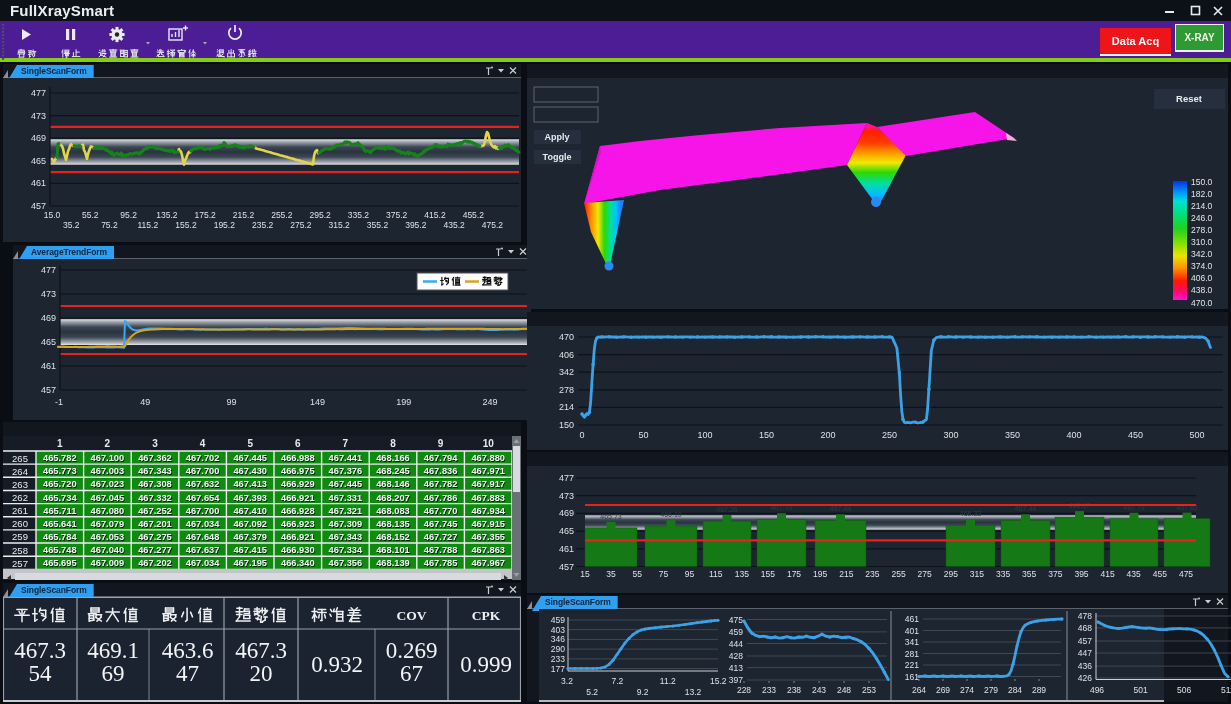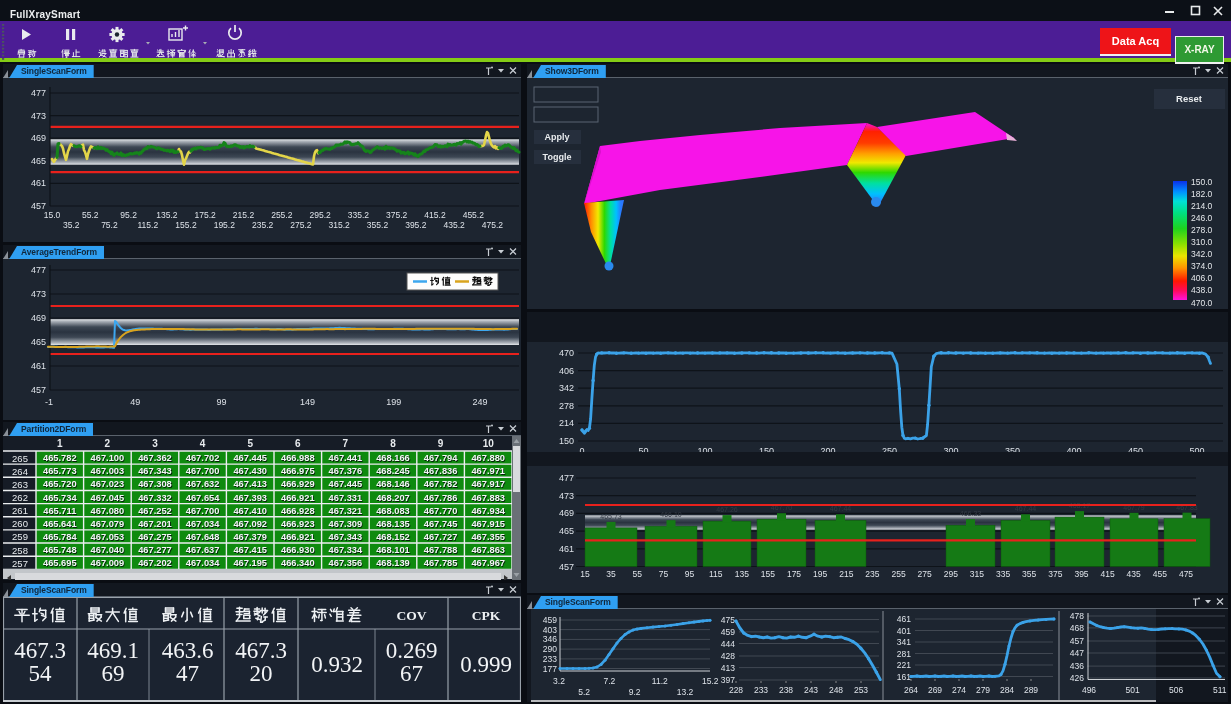--- a/index.html
+++ b/index.html
@@ -1,17 +1,17 @@
 <!DOCTYPE html>
 <html><head><meta charset="utf-8"><style>
 *{margin:0;padding:0;box-sizing:border-box}
 html,body{width:1231px;height:704px;background:#0a0d13;overflow:hidden;font-family:"Liberation Sans",sans-serif}
 .abs{position:absolute}
 #titlebar{left:0;top:0;width:1231px;height:21px;background:#0c1017}
-#titlebar .t{position:absolute;left:10px;top:9px;font-size:10px;font-weight:bold;color:#eceef0;letter-spacing:0.2px}
+#titlebar .t{position:absolute;left:10px;top:2px;font-size:15px;font-weight:bold;color:#eceef0;letter-spacing:0.2px}
 #toolbar{left:0;top:21px;width:1231px;height:41px;background:#4c1d95;border-bottom:4px solid #84cc16}
 .panel{position:absolute;background:#12171f}
 .tabstrip{position:absolute;left:0;top:0;width:100%;height:14px;background:#12171f;border-bottom:1px solid #5a626c}
 .tab{position:absolute;left:5px;top:1px;height:15px;background:#2f9ff2;color:#10263a;font-size:8.5px;font-weight:bold;line-height:13px;padding:0 7px 0 13px;clip-path:polygon(9px 0,100% 0,100% 100%,0 100%);letter-spacing:-0.1px}
 .tabtri{position:absolute;left:0px;top:6px;width:0;height:0;border-left:5px solid transparent;border-bottom:8px solid #8a9098}
 .pbody{position:absolute;background:#1d2530}
 </style></head><body>
 <div id="titlebar" class="abs">
     <div class="t">FullXraySmart</div>
     <svg class="abs" style="left:1160px;top:0" width="70" height="21">
@@ -248,21 +248,21 @@
       <line x1="252.8" y1="31.1" x2="252.4" y2="32.5" stroke="#e4e7ea" stroke-width="0.99" stroke-linecap="round"></line>
       <line x1="254.9" y1="31.1" x2="255.5" y2="32.5" stroke="#e4e7ea" stroke-width="0.99" stroke-linecap="round"></line>
       <line x1="251.6" y1="32.5" x2="256.1" y2="32.5" stroke="#e4e7ea" stroke-width="0.99" stroke-linecap="round"></line>
       <line x1="253.4" y1="32.5" x2="253.1" y2="34.5" stroke="#e4e7ea" stroke-width="0.99" stroke-linecap="round"></line>
       <line x1="253.1" y1="34.5" x2="253.1" y2="35.6" stroke="#e4e7ea" stroke-width="0.99" stroke-linecap="round"></line>
       <line x1="253.1" y1="35.6" x2="254.2" y2="35.6" stroke="#e4e7ea" stroke-width="0.99" stroke-linecap="round"></line>
       <line x1="255.1" y1="32.5" x2="255.1" y2="34.8" stroke="#e4e7ea" stroke-width="0.99" stroke-linecap="round"></line>
       <line x1="255.1" y1="34.8" x2="256.1" y2="35.4" stroke="#e4e7ea" stroke-width="0.99" stroke-linecap="round"></line>
     </svg>
     <div class="abs" style="left:1100px;top:7px;width:71px;height:28px;background:#ee1418;border-bottom:2px solid #f0f0f0;color:#fff;font-weight:bold;font-size:11px;text-align:center;line-height:26px">Data Acq</div>
-    <div class="abs" style="left:1175px;top:15px;width:49px;height:28px;background:#2e9a33;border:1px solid #eee;border-bottom:2px solid #f0f0f0;color:#f2f8e8;font-weight:bold;font-size:10px;text-align:center;line-height:25px">X-RAY</div>
+    <div class="abs" style="left:1175px;top:3px;width:49px;height:28px;background:#2e9a33;border:1px solid #eee;border-bottom:2px solid #f0f0f0;color:#f2f8e8;font-weight:bold;font-size:10px;text-align:center;line-height:25px">X-RAY</div>
   </div>
 <div class="panel" id="p1" style="left:3px;top:64px;width:518px;height:178px">
     <div class="tabstrip">
       <div class="tabtri"></div>
       <div class="tab">SingleScanForm</div>
       <svg class="abs" style="right:3px;top:2px" width="34" height="10">
         <g stroke="#c9ced4" stroke-width="1.2" fill="none">
           <path d="M2 2 h5 M4.5 2 v7"></path>
           <circle cx="8" cy="1.5" r="1" fill="#c9ced4" stroke="none"></circle>
           <path d="M14 3 l6 0 l-3 3.5 Z" fill="#c9ced4" stroke="none"></path>
@@ -329,21 +329,21 @@
         <polyline points="251.0,68.8 252.0,69.2 253.0,70.4 254.0,70.7 255.0,70.9 256.0,71.2 257.0,71.5 258.0,71.8 259.0,72.1 260.0,72.3 261.0,72.6 262.0,72.9 263.0,73.2 264.0,73.5 265.0,73.8 266.0,74.0 267.0,74.3 268.0,74.6 269.0,74.9 270.0,75.2 271.0,75.5 272.0,75.7 273.0,76.0 274.0,76.3 275.0,76.6 276.0,76.9 277.0,77.2 278.0,77.4 279.0,77.7 280.0,78.0 281.0,78.3 282.0,78.6 283.0,78.8 284.0,79.1 285.0,79.4 286.0,79.7 287.0,80.0 288.0,80.3 289.0,80.5 290.0,80.8 291.0,81.1 292.0,81.4 293.0,81.7 294.0,82.0 295.0,82.2 296.0,82.5 297.0,82.8 298.0,83.1 299.0,83.4 300.0,83.6 301.0,83.9 302.0,84.2 303.0,84.5 304.0,84.8 305.0,85.1 306.0,85.3 307.0,85.6 308.0,85.9 309.0,86.2 310.0,86.5 311.0,78.3 312.0,74.3 313.0,72.6 314.0,72.1 315.0,75.2 316.0,74.6" fill="none" stroke="#e3d549" stroke-width="2.6" stroke-opacity="1.0" stroke-linejoin="round" stroke-linecap="round"></polyline>
         <polyline points="477.0,68.2 478.0,68.2 479.0,67.8 480.0,67.9 481.0,67.0 482.0,62.5 483.0,57.4 484.0,54.0 485.0,55.1 486.0,59.1 487.0,63.0 488.0,65.8 489.0,67.5 490.0,68.7 491.0,69.3 492.0,68.1 493.0,70.4 494.0,69.3 495.0,70.9 496.0,69.8" fill="none" stroke="#e3d549" stroke-width="2.6" stroke-opacity="1.0" stroke-linejoin="round" stroke-linecap="round"></polyline>
         <polyline points="54.0,79.4 55.0,65.7 56.0,65.6" fill="none" stroke="#15831a" stroke-width="3" stroke-opacity="1.0" stroke-linejoin="round" stroke-linecap="round"></polyline>
         <polyline points="71.0,67.7 72.0,68.5 73.0,68.6 74.0,68.8 75.0,68.2 76.0,67.8 77.0,68.0 78.0,68.7" fill="none" stroke="#15831a" stroke-width="3" stroke-opacity="1.0" stroke-linejoin="round" stroke-linecap="round"></polyline>
         <polyline points="91.0,70.0 92.0,69.5 93.0,70.1 94.0,70.6 95.0,68.9 96.0,70.3 97.0,70.4 98.0,69.3 99.0,70.5 100.0,70.1 101.0,70.3 102.0,71.1 103.0,72.2 104.0,71.5 105.0,72.8 106.0,73.7 107.0,73.7 108.0,75.6 109.0,74.2 110.0,76.5 111.0,77.4 112.0,75.9 113.0,75.6 114.0,74.8 115.0,76.3 116.0,76.4 117.0,76.4 118.0,74.9 119.0,77.7 120.0,76.5 121.0,77.0 122.0,77.8 123.0,77.5 124.0,76.7 125.0,76.9 126.0,76.2 127.0,75.7 128.0,75.5 129.0,76.1 130.0,75.9 131.0,75.5 132.0,74.9 133.0,75.3 134.0,74.6 135.0,74.9 136.0,76.2 137.0,74.5 138.0,75.1 139.0,73.5 140.0,72.9 141.0,71.4 142.0,71.1 143.0,70.1 144.0,70.6 145.0,68.5 146.0,69.1 147.0,69.2 148.0,68.2 149.0,68.8 150.0,69.1 151.0,69.2 152.0,69.6 153.0,70.5 154.0,70.8 155.0,69.7 156.0,69.9 157.0,70.6 158.0,71.2 159.0,71.2 160.0,71.5 161.0,72.4 162.0,72.2 163.0,72.3 164.0,73.0 165.0,72.0 166.0,73.0 167.0,73.6 168.0,72.1 169.0,73.1 170.0,72.1 171.0,74.5 172.0,73.5 173.0,74.6 174.0,73.7 175.0,73.8" fill="none" stroke="#15831a" stroke-width="3" stroke-opacity="1.0" stroke-linejoin="round" stroke-linecap="round"></polyline>
         <polyline points="188.0,73.2 189.0,71.3 190.0,71.8 191.0,70.2 192.0,70.4 193.0,71.0 194.0,69.8 195.0,70.1 196.0,69.4 197.0,69.7 198.0,69.2 199.0,70.0 200.0,69.8 201.0,71.5 202.0,71.5 203.0,71.0 204.0,70.7 205.0,70.6 206.0,70.5 207.0,71.3 208.0,70.4 209.0,70.0 210.0,70.1 211.0,69.7 212.0,70.2 213.0,69.3 214.0,69.7 215.0,69.6 216.0,69.4 217.0,67.2 218.0,68.0 219.0,67.3 220.0,67.0 221.0,64.6 222.0,65.2 223.0,67.4 224.0,68.5 225.0,68.3 226.0,68.8 227.0,68.7 228.0,67.8 229.0,68.4 230.0,67.6 231.0,67.0 232.0,66.7 233.0,66.9 234.0,67.9 235.0,68.0 236.0,67.9 237.0,69.5 238.0,68.5 239.0,69.4 240.0,68.5 241.0,70.1 242.0,68.7 243.0,69.3 244.0,68.3 245.0,68.7 246.0,69.1 247.0,67.7 248.0,68.6 249.0,68.6 250.0,68.3 251.0,68.8" fill="none" stroke="#15831a" stroke-width="3" stroke-opacity="1.0" stroke-linejoin="round" stroke-linecap="round"></polyline>
         <polyline points="316.0,74.6 317.0,74.7 318.0,73.4 319.0,72.4 320.0,72.3 321.0,70.9 322.0,71.2 323.0,70.2 324.0,70.8 325.0,70.9 326.0,71.1 327.0,71.4 328.0,70.0 329.0,70.5 330.0,69.2 331.0,69.2 332.0,68.6 333.0,67.0 334.0,67.4 335.0,67.0 336.0,67.3 337.0,66.7 338.0,66.1 339.0,66.3 340.0,66.0 341.0,64.9 342.0,63.8 343.0,65.0 344.0,63.8 345.0,64.4 346.0,64.2 347.0,64.8 348.0,66.3 349.0,66.8 350.0,66.3 351.0,66.5 352.0,66.0 353.0,65.8 354.0,65.7 355.0,64.7 356.0,65.8 357.0,66.6 358.0,67.9 359.0,67.9 360.0,69.3 361.0,71.5 362.0,72.8 363.0,73.5 364.0,72.8 365.0,72.9 366.0,73.4 367.0,74.6 368.0,74.3 369.0,72.5 370.0,72.0 371.0,71.2 372.0,70.5 373.0,69.9 374.0,68.7 375.0,69.1 376.0,70.4 377.0,69.9 378.0,69.8 379.0,70.6 380.0,70.3 381.0,69.5 382.0,71.3 383.0,68.2 384.0,70.3 385.0,69.9 386.0,69.3 387.0,70.6 388.0,69.8 389.0,69.9 390.0,70.4 391.0,70.3 392.0,71.4 393.0,71.7 394.0,73.3 395.0,72.6 396.0,73.0 397.0,73.1 398.0,75.2 399.0,74.4 400.0,75.0 401.0,74.3 402.0,75.9 403.0,75.3 404.0,74.8 405.0,73.9 406.0,76.1 407.0,74.7 408.0,75.3 409.0,75.2 410.0,76.0 411.0,77.1 412.0,75.8 413.0,77.7 414.0,77.4 415.0,78.6 416.0,77.5 417.0,76.2 418.0,76.0 419.0,75.6 420.0,74.3 421.0,73.1 422.0,73.5 423.0,71.8 424.0,71.6 425.0,71.3 426.0,70.3 427.0,69.8 428.0,69.6 429.0,69.2 430.0,68.9 431.0,67.8 432.0,66.6 433.0,66.7 434.0,66.7 435.0,68.3 436.0,68.8 437.0,67.8 438.0,68.9 439.0,68.2 440.0,68.8 441.0,68.4 442.0,67.7 443.0,67.9 444.0,68.7 445.0,66.1 446.0,67.1 447.0,66.6 448.0,67.3 449.0,67.1 450.0,67.0 451.0,66.4 452.0,66.3 453.0,67.2 454.0,65.6 455.0,65.7 456.0,65.6 457.0,64.7 458.0,66.2 459.0,64.4 460.0,64.2 461.0,63.3 462.0,63.1 463.0,63.0 464.0,64.0 465.0,63.0 466.0,64.3 467.0,63.6 468.0,64.3 469.0,64.1 470.0,65.1 471.0,65.2 472.0,65.7 473.0,66.7 474.0,66.5 475.0,67.2 476.0,68.6 477.0,68.2" fill="none" stroke="#15831a" stroke-width="3" stroke-opacity="1.0" stroke-linejoin="round" stroke-linecap="round"></polyline>
         <polyline points="496.0,69.8 497.0,69.9 498.0,70.5 499.0,70.1 500.0,68.3 501.0,68.4 502.0,67.0 503.0,67.9 504.0,67.4 505.0,66.7 506.0,66.9 507.0,68.2 508.0,69.1 509.0,69.5 510.0,70.5 511.0,69.7 512.0,71.1 513.0,72.8 514.0,72.1 515.0,73.7 516.0,74.1" fill="none" stroke="#15831a" stroke-width="3" stroke-opacity="1.0" stroke-linejoin="round" stroke-linecap="round"></polyline>
       </svg></div>
   </div>
-<div class="panel" id="p2" style="left:3px;top:245px;width:518px;height:175px">
+<div class="panel" id="p2" style="left:13px;top:245px;width:518px;height:175px">
     <div class="tabstrip">
       <div class="tabtri"></div>
       <div class="tab">AverageTrendForm</div>
       <svg class="abs" style="right:3px;top:2px" width="34" height="10">
         <g stroke="#c9ced4" stroke-width="1.2" fill="none">
           <path d="M2 2 h5 M4.5 2 v7"></path>
           <circle cx="8" cy="1.5" r="1" fill="#c9ced4" stroke="none"></circle>
           <path d="M14 3 l6 0 l-3 3.5 Z" fill="#c9ced4" stroke="none"></path>
           <path d="M26 1.5 l6 6 M32 1.5 l-6 6"></path>
         </g>
@@ -436,32 +436,20 @@
         <line x1="483.5" y1="23.4" x2="483.1" y2="25.1" stroke="#111" stroke-width="1.15" stroke-linecap="round"></line>
         <line x1="485.4" y1="23.2" x2="485.0" y2="26.5" stroke="#111" stroke-width="1.15" stroke-linecap="round"></line>
         <line x1="485.0" y1="26.5" x2="486.1" y2="26.5" stroke="#111" stroke-width="1.15" stroke-linecap="round"></line>
         <line x1="482.1" y1="24.1" x2="484.5" y2="24.9" stroke="#111" stroke-width="1.15" stroke-linecap="round"></line>
         <line x1="486.9" y1="23.4" x2="488.9" y2="23.4" stroke="#111" stroke-width="1.15" stroke-linecap="round"></line>
         <line x1="487.8" y1="23.4" x2="487.6" y2="25.3" stroke="#111" stroke-width="1.15" stroke-linecap="round"></line>
         <line x1="487.6" y1="25.3" x2="485.9" y2="26.2" stroke="#111" stroke-width="1.15" stroke-linecap="round"></line>
       </svg></div>
   </div>
 <div class="panel" id="p3" style="left:3px;top:422px;width:518px;height:158px">
-    <div class="tabstrip">
-      <div class="tabtri"></div>
-      <div class="tab">Partition2DForm</div>
-      <svg class="abs" style="right:3px;top:2px" width="34" height="10">
-        <g stroke="#c9ced4" stroke-width="1.2" fill="none">
-          <path d="M2 2 h5 M4.5 2 v7"></path>
-          <circle cx="8" cy="1.5" r="1" fill="#c9ced4" stroke="none"></circle>
-          <path d="M14 3 l6 0 l-3 3.5 Z" fill="#c9ced4" stroke="none"></path>
-          <path d="M26 1.5 l6 6 M32 1.5 l-6 6"></path>
-        </g>
-      </svg>
-    </div>
     <div class="pbody" style="left:0;top:14px;width:518px;height:144px;background:#161c26;overflow:hidden"><svg width="518" height="144" viewBox="0 0 518 144">
         <text x="56.8" y="11.0" font-size="10" fill="#e8ebee" text-anchor="middle" font-weight="bold" font-family="&quot;Liberation Sans&quot;,sans-serif">1</text>
         <text x="104.4" y="11.0" font-size="10" fill="#e8ebee" text-anchor="middle" font-weight="bold" font-family="&quot;Liberation Sans&quot;,sans-serif">2</text>
         <text x="152.0" y="11.0" font-size="10" fill="#e8ebee" text-anchor="middle" font-weight="bold" font-family="&quot;Liberation Sans&quot;,sans-serif">3</text>
         <text x="199.6" y="11.0" font-size="10" fill="#e8ebee" text-anchor="middle" font-weight="bold" font-family="&quot;Liberation Sans&quot;,sans-serif">4</text>
         <text x="247.2" y="11.0" font-size="10" fill="#e8ebee" text-anchor="middle" font-weight="bold" font-family="&quot;Liberation Sans&quot;,sans-serif">5</text>
         <text x="294.8" y="11.0" font-size="10" fill="#e8ebee" text-anchor="middle" font-weight="bold" font-family="&quot;Liberation Sans&quot;,sans-serif">6</text>
         <text x="342.4" y="11.0" font-size="10" fill="#e8ebee" text-anchor="middle" font-weight="bold" font-family="&quot;Liberation Sans&quot;,sans-serif">7</text>
         <text x="390.0" y="11.0" font-size="10" fill="#e8ebee" text-anchor="middle" font-weight="bold" font-family="&quot;Liberation Sans&quot;,sans-serif">8</text>
         <text x="437.6" y="11.0" font-size="10" fill="#e8ebee" text-anchor="middle" font-weight="bold" font-family="&quot;Liberation Sans&quot;,sans-serif">9</text>
@@ -891,32 +879,20 @@
         <line x1="348.0" y1="23.4" x2="356.8" y2="23.4" stroke="#eef1f4" stroke-width="1.50" stroke-linecap="round"></line>
         <text x="334.0" y="74.0" font-size="23" fill="#f2f4f6" text-anchor="middle" font-weight="normal" font-family="&quot;Liberation Serif&quot;,serif">0.932</text>
         <text x="408.5" y="22.0" font-size="13.5" fill="#eef1f4" text-anchor="middle" font-weight="bold" font-family="&quot;Liberation Serif&quot;,serif">COV</text>
         <text x="408.5" y="60.0" font-size="23" fill="#f2f4f6" text-anchor="middle" font-weight="normal" font-family="&quot;Liberation Serif&quot;,serif">0.269</text>
         <text x="408.5" y="83.0" font-size="23" fill="#f2f4f6" text-anchor="middle" font-weight="normal" font-family="&quot;Liberation Serif&quot;,serif">67</text>
         <text x="483.0" y="22.0" font-size="13.5" fill="#eef1f4" text-anchor="middle" font-weight="bold" font-family="&quot;Liberation Serif&quot;,serif">CPK</text>
         <text x="483.0" y="74.0" font-size="23" fill="#f2f4f6" text-anchor="middle" font-weight="normal" font-family="&quot;Liberation Serif&quot;,serif">0.999</text>
       </svg></div>
   </div>
 <div class="panel" id="r1" style="left:527px;top:64px;width:701px;height:245px">
-    <div class="tabstrip">
-      <div class="tabtri"></div>
-      <div class="tab">Show3DForm</div>
-      <svg class="abs" style="right:3px;top:2px" width="34" height="10">
-        <g stroke="#c9ced4" stroke-width="1.2" fill="none">
-          <path d="M2 2 h5 M4.5 2 v7"></path>
-          <circle cx="8" cy="1.5" r="1" fill="#c9ced4" stroke="none"></circle>
-          <path d="M14 3 l6 0 l-3 3.5 Z" fill="#c9ced4" stroke="none"></path>
-          <path d="M26 1.5 l6 6 M32 1.5 l-6 6"></path>
-        </g>
-      </svg>
-    </div>
     <div class="pbody" style="left:0;top:14px;width:701px;height:231px"><svg width="701" height="231" viewBox="0 0 701 231">
         <defs>
           <linearGradient id="rb1" gradientUnits="userSpaceOnUse" x1="57" y1="0" x2="94" y2="0">
             <stop offset="0" stop-color="#ff1800"></stop>
             <stop offset="0.2" stop-color="#ff9000"></stop>
             <stop offset="0.38" stop-color="#f2e800"></stop>
             <stop offset="0.55" stop-color="#2ed800"></stop>
             <stop offset="0.72" stop-color="#00e0a0"></stop>
             <stop offset="0.87" stop-color="#00c0ff"></stop>
             <stop offset="1" stop-color="#2a78ff"></stop>
@@ -971,21 +947,21 @@
         <text x="664.0" y="154.9" font-size="8.5" fill="#e4e7ea" text-anchor="start" font-weight="normal" font-family="&quot;Liberation Sans&quot;,sans-serif">278.0</text>
         <text x="664.0" y="167.0" font-size="8.5" fill="#e4e7ea" text-anchor="start" font-weight="normal" font-family="&quot;Liberation Sans&quot;,sans-serif">310.0</text>
         <text x="664.0" y="179.1" font-size="8.5" fill="#e4e7ea" text-anchor="start" font-weight="normal" font-family="&quot;Liberation Sans&quot;,sans-serif">342.0</text>
         <text x="664.0" y="191.2" font-size="8.5" fill="#e4e7ea" text-anchor="start" font-weight="normal" font-family="&quot;Liberation Sans&quot;,sans-serif">374.0</text>
         <text x="664.0" y="203.3" font-size="8.5" fill="#e4e7ea" text-anchor="start" font-weight="normal" font-family="&quot;Liberation Sans&quot;,sans-serif">406.0</text>
         <text x="664.0" y="215.4" font-size="8.5" fill="#e4e7ea" text-anchor="start" font-weight="normal" font-family="&quot;Liberation Sans&quot;,sans-serif">438.0</text>
         <text x="664.0" y="227.5" font-size="8.5" fill="#e4e7ea" text-anchor="start" font-weight="normal" font-family="&quot;Liberation Sans&quot;,sans-serif">470.0</text>
       </svg></div>
   </div>
 <div class="panel" id="r2" style="left:527px;top:312px;width:701px;height:138px">
-    <div class="pbody" style="left:0;top:30px;width:701px;height:124px"><svg width="701" height="124" viewBox="0 0 701 124">
+    <div class="pbody" style="left:0;top:14px;width:701px;height:124px"><svg width="701" height="124" viewBox="0 0 701 124">
         <line x1="51" y1="11.0" x2="696" y2="11.0" stroke="#0e1319" stroke-width="1.2"></line>
         <text x="47.0" y="14.0" font-size="9" fill="#dde2e8" text-anchor="end" font-weight="normal" font-family="&quot;Liberation Sans&quot;,sans-serif">470</text>
         <line x1="51" y1="28.6" x2="696" y2="28.6" stroke="#0e1319" stroke-width="1.2"></line>
         <text x="47.0" y="31.6" font-size="9" fill="#dde2e8" text-anchor="end" font-weight="normal" font-family="&quot;Liberation Sans&quot;,sans-serif">406</text>
         <line x1="51" y1="46.2" x2="696" y2="46.2" stroke="#0e1319" stroke-width="1.2"></line>
         <text x="47.0" y="49.2" font-size="9" fill="#dde2e8" text-anchor="end" font-weight="normal" font-family="&quot;Liberation Sans&quot;,sans-serif">342</text>
         <line x1="51" y1="63.8" x2="696" y2="63.8" stroke="#0e1319" stroke-width="1.2"></line>
         <text x="47.0" y="66.8" font-size="9" fill="#dde2e8" text-anchor="end" font-weight="normal" font-family="&quot;Liberation Sans&quot;,sans-serif">278</text>
         <line x1="51" y1="81.4" x2="696" y2="81.4" stroke="#0e1319" stroke-width="1.2"></line>
         <text x="47.0" y="84.4" font-size="9" fill="#dde2e8" text-anchor="end" font-weight="normal" font-family="&quot;Liberation Sans&quot;,sans-serif">214</text>
@@ -1184,21 +1160,21 @@
       <div class="tab">SingleScanForm</div>
       <svg class="abs" style="right:3px;top:2px" width="34" height="10">
         <g stroke="#c9ced4" stroke-width="1.2" fill="none">
           <path d="M2 2 h5 M4.5 2 v7"></path>
           <circle cx="8" cy="1.5" r="1" fill="#c9ced4" stroke="none"></circle>
           <path d="M14 3 l6 0 l-3 3.5 Z" fill="#c9ced4" stroke="none"></path>
           <path d="M26 1.5 l6 6 M32 1.5 l-6 6"></path>
         </g>
       </svg>
     </div>
-    <div class="pbody" style="left:4px;top:14px;width:625px;height:93px;border-bottom:2px solid #b8babd"><svg width="701" height="93" viewBox="0 0 701 93">
+    <div class="pbody" style="left:12px;top:14px;width:625px;height:93px;border-bottom:2px solid #b8babd"><svg width="701" height="93" viewBox="0 0 701 93">
         <line x1="352" y1="2" x2="352" y2="91" stroke="#8a9098" stroke-width="1"></line>
         <line x1="528" y1="2" x2="528" y2="91" stroke="#8a9098" stroke-width="1"></line>
         <line x1="29" y1="11.0" x2="179" y2="11.0" stroke="#4a525c" stroke-width="0.8"></line>
         <text x="26.0" y="14.0" font-size="8.5" fill="#dde2e8" text-anchor="end" font-weight="normal" font-family="&quot;Liberation Sans&quot;,sans-serif">459</text>
         <line x1="29" y1="20.6" x2="179" y2="20.6" stroke="#4a525c" stroke-width="0.8"></line>
         <text x="26.0" y="23.6" font-size="8.5" fill="#dde2e8" text-anchor="end" font-weight="normal" font-family="&quot;Liberation Sans&quot;,sans-serif">403</text>
         <line x1="29" y1="30.4" x2="179" y2="30.4" stroke="#4a525c" stroke-width="0.8"></line>
         <text x="26.0" y="33.4" font-size="8.5" fill="#dde2e8" text-anchor="end" font-weight="normal" font-family="&quot;Liberation Sans&quot;,sans-serif">346</text>
         <line x1="29" y1="40.1" x2="179" y2="40.1" stroke="#4a525c" stroke-width="0.8"></line>
         <text x="26.0" y="43.1" font-size="8.5" fill="#dde2e8" text-anchor="end" font-weight="normal" font-family="&quot;Liberation Sans&quot;,sans-serif">290</text>

